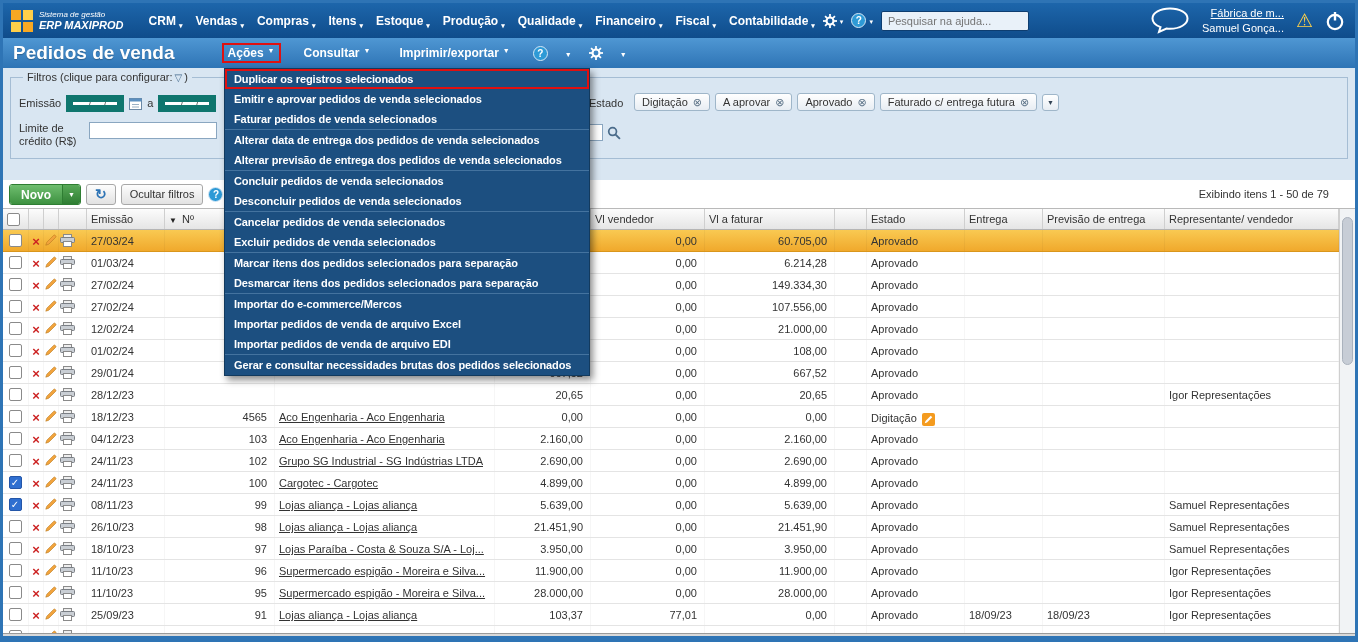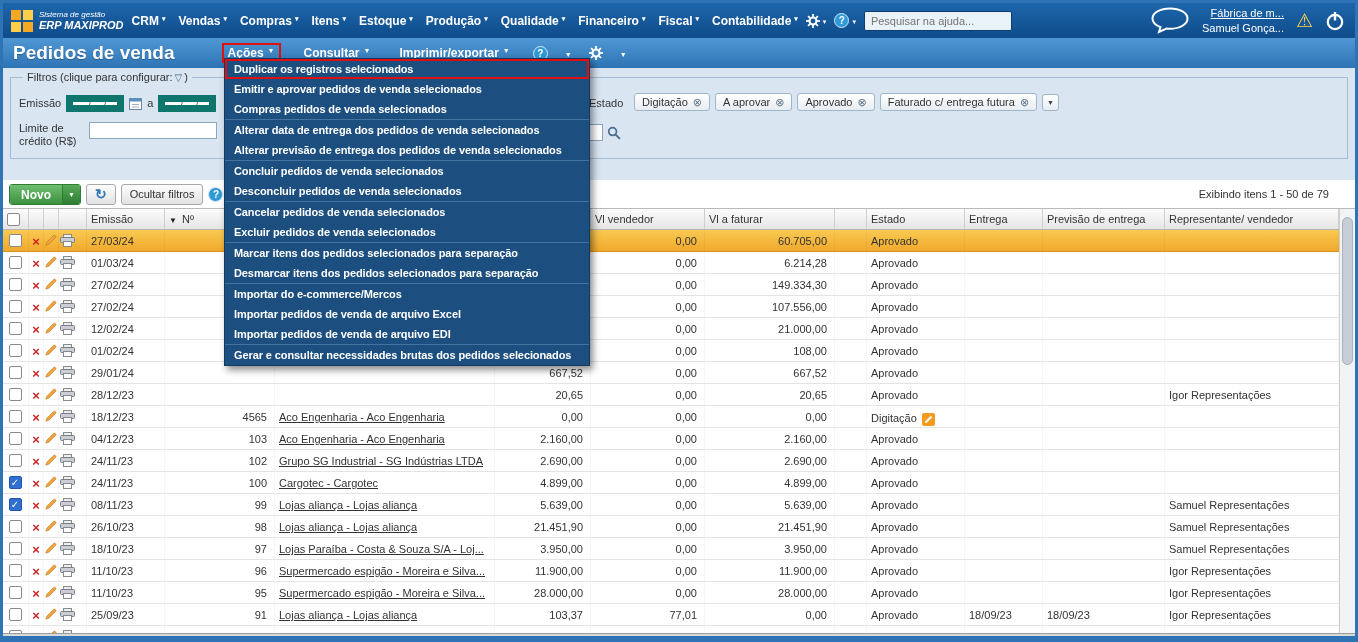--- a/index.html
+++ b/index.html
@@ -2,26 +2,26 @@
 <html><head>
 <meta charset="utf-8">
 <style>
 *{box-sizing:border-box;margin:0;padding:0}
 html,body{width:1358px;height:642px;overflow:hidden}
 body{font-family:"Liberation Sans",sans-serif;background:#fff}
 .window{width:1358px;height:642px;border:3px solid #2e74b5;border-bottom-width:6px;position:relative;background:#fff;overflow:hidden}
 
 
 .topbar{height:35px;background:linear-gradient(#1d66ab,#0f4c8b);display:flex;align-items:center;color:#fff;padding:0 8px;gap:8px}
-.brand{display:flex;align-items:center;gap:6px;margin-right:0;flex:none}
+.brand{display:flex;align-items:center;gap:6px;margin-right:17px;flex:none}
 .brand-text{font-style:italic;line-height:1.15;white-space:nowrap}
 .brand-l1{font-size:8px}
 .brand-l2{font-size:11px;font-weight:bold}
 #topbar-menus{display:flex;align-items:center;gap:13px}
-.tmenu{display:flex;align-items:flex-start;gap:3px;font-size:12px;font-weight:bold;cursor:pointer;white-space:nowrap}
+.tmenu{display:flex;align-items:flex-end;gap:3px;font-size:12px;font-weight:bold;cursor:pointer;white-space:nowrap}
 .caret{font-size:7px;line-height:1;position:relative;top:1px}
 .top-icon{display:flex;align-items:center;gap:3px;cursor:pointer}
 .top-search input{width:148px;height:20px;border:1px solid #0d3d70;border-radius:2px;padding:0 6px;font-size:11px;background:#e9f1f9;color:#777}
 .top-right{margin-left:auto;display:flex;align-items:center;gap:12px;padding-right:2px}
 .user-block{text-align:right;font-size:11px;line-height:1.3;white-space:nowrap}
 .user-company{text-decoration:underline;cursor:pointer}
 .warn{color:#ffd24a;font-size:19px;line-height:1}
 .help-circle{width:15px;height:15px;border-radius:50%;background:#2e9ad6;color:#fff;font-size:10px;font-weight:bold;display:inline-flex;align-items:center;justify-content:center;border:1px solid #d6e8f6;flex:none;cursor:pointer}
 
 
@@ -76,21 +76,21 @@
 .link{text-decoration:underline;cursor:pointer;color:#333}
 .cb{width:13px;height:13px;border:1px solid #8a8a8a;background:#fff;border-radius:2px;display:inline-block;line-height:12px;font-size:10px;color:#fff;text-align:center;cursor:pointer}
 .cb.on{background:#2f6fd0;border-color:#2456a8}
 .note{width:13px;height:13px;background:#f49b1f;border-radius:2px;display:inline-flex;align-items:center;justify-content:center;margin-left:5px;position:relative;top:2px;cursor:pointer}
 .gtotals{height:20px;background:#d9d9d9;border-top:1px solid #9a9a9a}
 .tcell{font-size:11px;color:#222;padding:4px 5px 0 4px;white-space:nowrap}
 .vscroll{width:16px;height:424px;background:#f1f3f5;border-left:1px solid #cfcfcf;position:relative}
 .vthumb{position:absolute;left:2px;right:2px;top:8px;height:148px;background:#c7cdd6;border:1px solid #aab2bd;border-radius:7px;cursor:pointer}
 
 
-.dropdown{position:absolute;left:221px;top:55px;width:366px;background:#1c4f80;border:1px solid #123a5e;box-shadow:3px 4px 7px rgba(0,0,0,.45);z-index:50}
+.dropdown{position:absolute;left:221px;top:65px;width:366px;background:#1c4f80;border:1px solid #123a5e;box-shadow:3px 4px 7px rgba(0,0,0,.45);z-index:50}
 .menu-group{border-top:1px solid #44739f}
 .menu-group:first-child{border-top:none}
 .menu-item{color:#fff;font-size:11px;font-weight:bold;letter-spacing:-0.1px;padding:4px 9px;white-space:nowrap;cursor:pointer;overflow:hidden}
 .menu-item.hl{border:2px solid #e01010;padding:2px 7px}
 svg{display:block}
 </style>
 </head>
 <body>
 
 <div class="window">
@@ -854,21 +854,21 @@
       <div class="tcell num" style="grid-column:9">15.376,44</div>
       <div class="tcell num" style="grid-column:10">10.278.009,28</div>
       <div class="tcell" style="grid-column:11/16"></div>
     </div>
   </div>
 
   <div class="dropdown" id="actions-dropdown">
       <div class="menu-group">
         <div class="menu-item hl">Duplicar os registros selecionados</div>
         <div class="menu-item">Emitir e aprovar pedidos de venda selecionados</div>
-        <div class="menu-item">Compras pedidos de venda selecionados</div>
+        <div class="menu-item">Faturar pedidos de venda selecionados</div>
       </div>
       <div class="menu-group">
         <div class="menu-item">Alterar data de entrega dos pedidos de venda selecionados</div>
         <div class="menu-item">Alterar previsão de entrega dos pedidos de venda selecionados</div>
       </div>
       <div class="menu-group">
         <div class="menu-item">Concluir pedidos de venda selecionados</div>
         <div class="menu-item">Desconcluir pedidos de venda selecionados</div>
       </div>
       <div class="menu-group">

